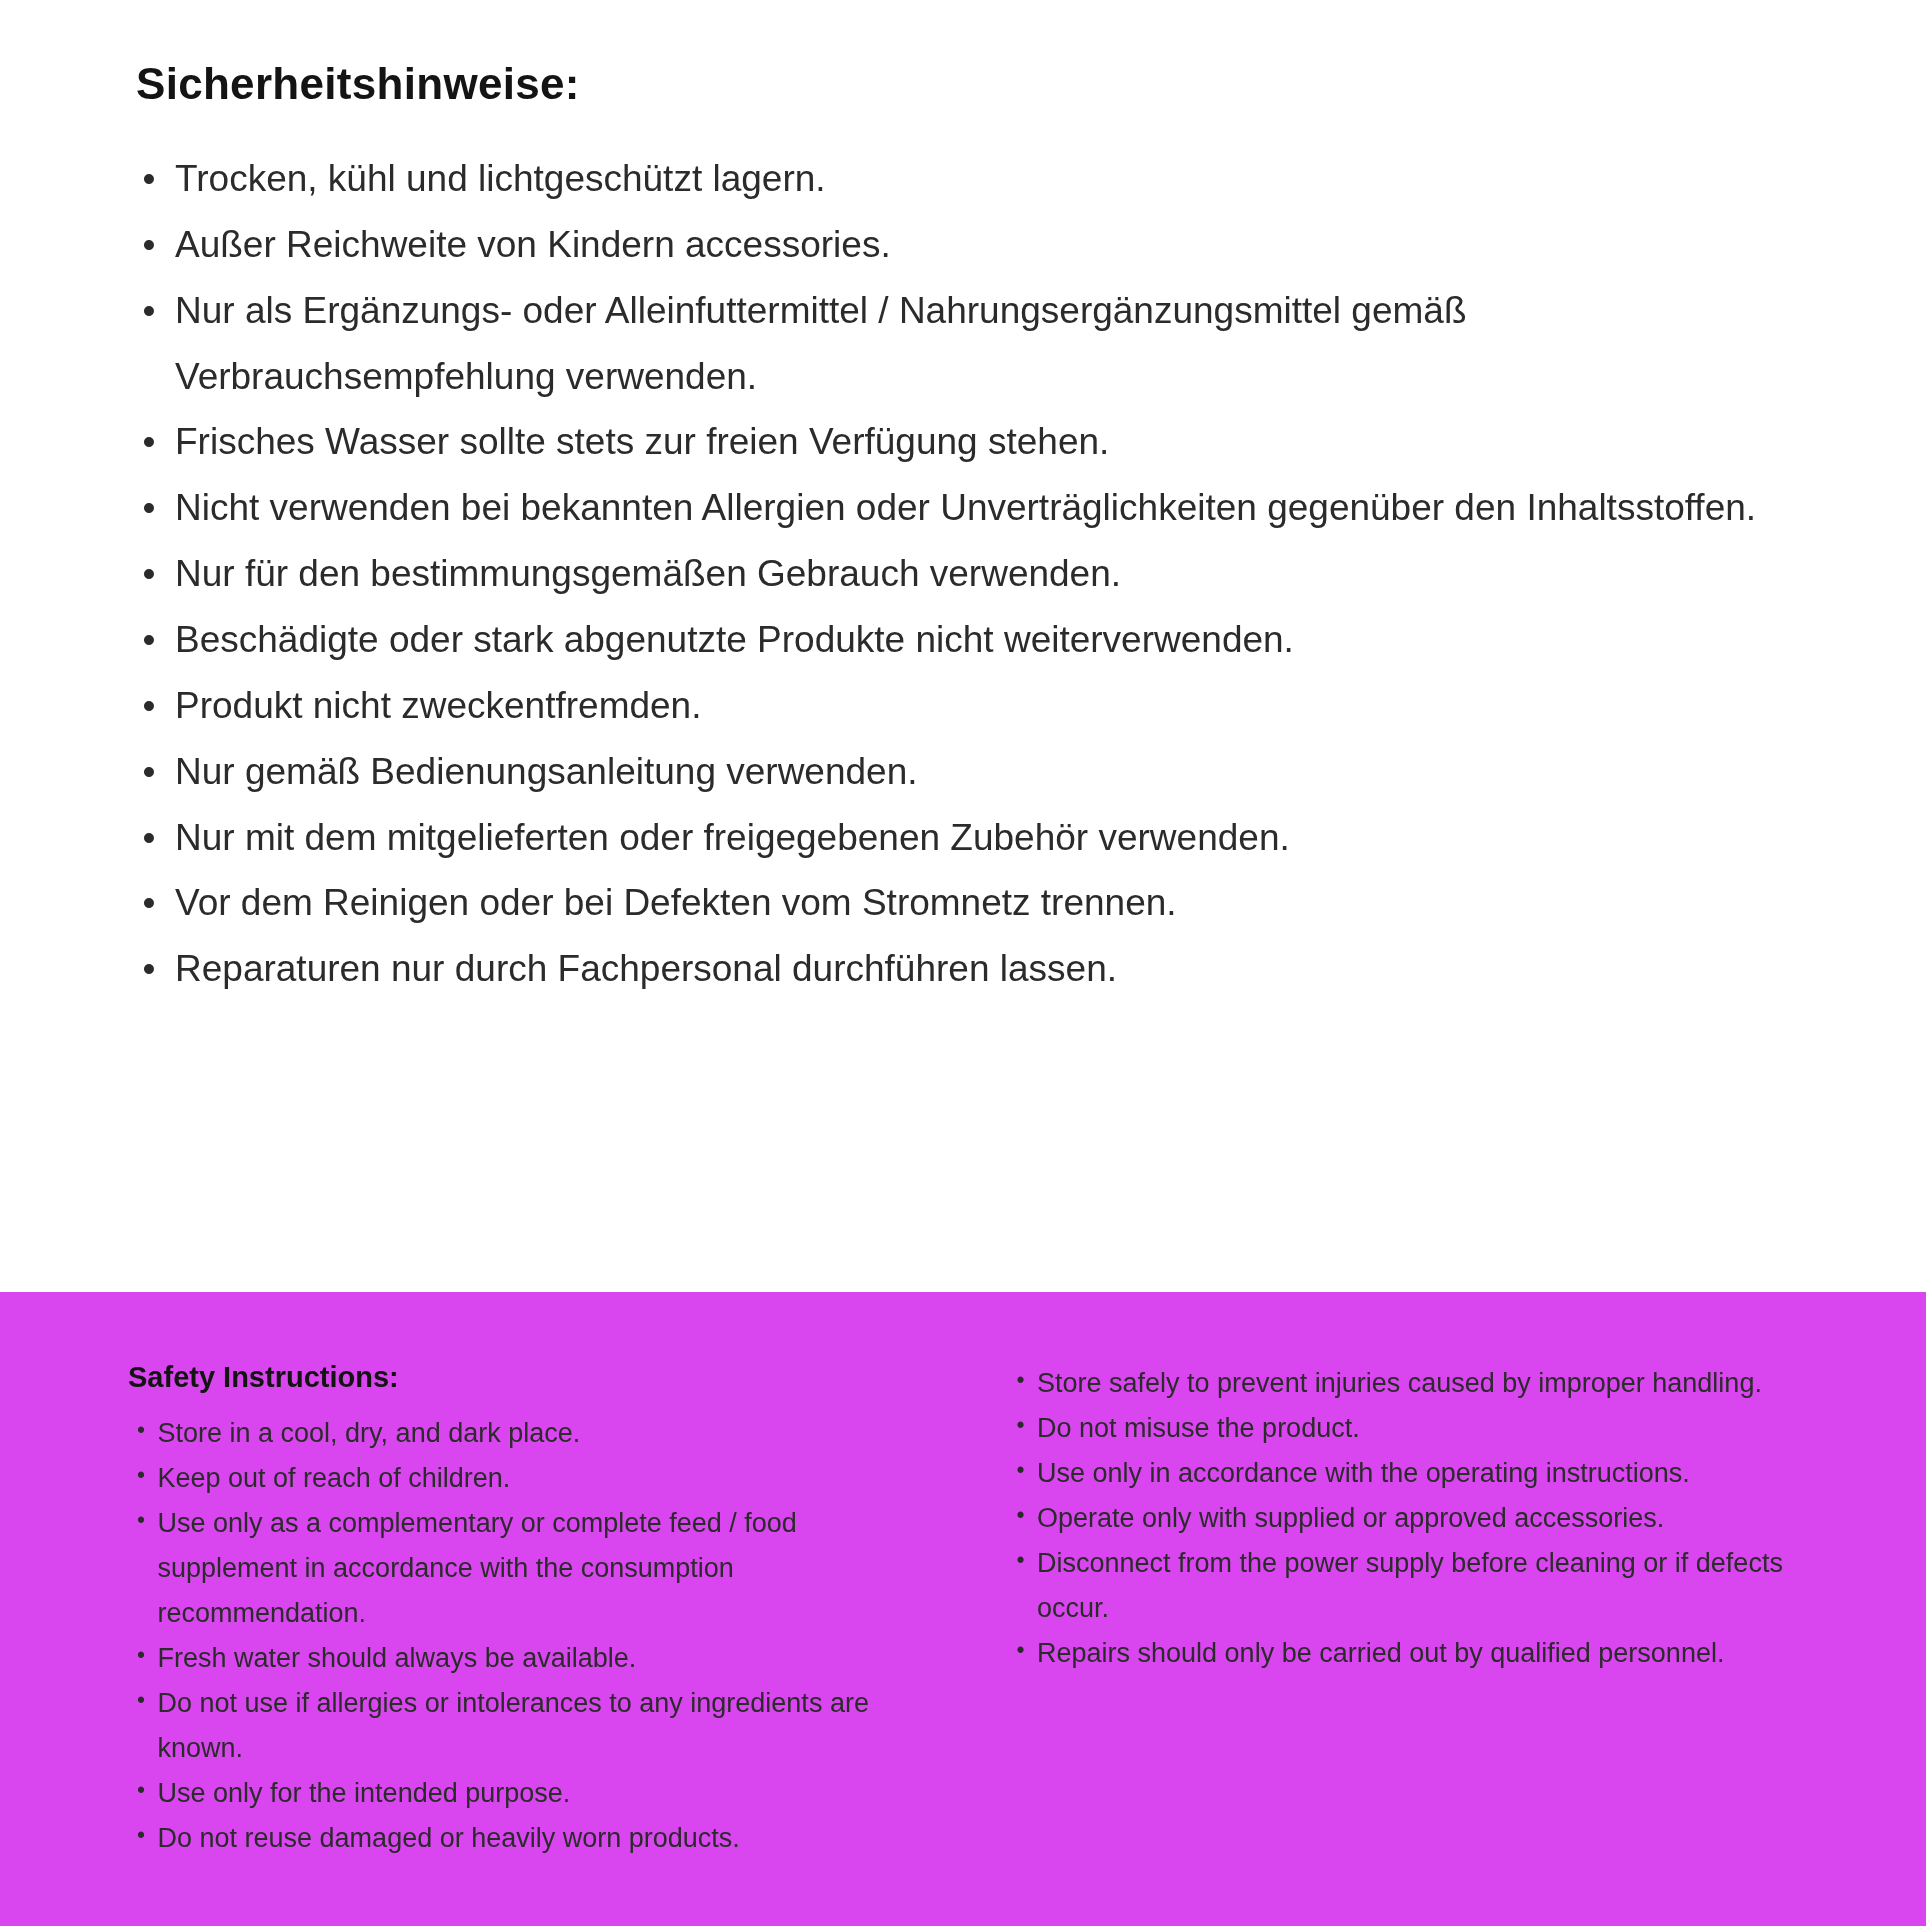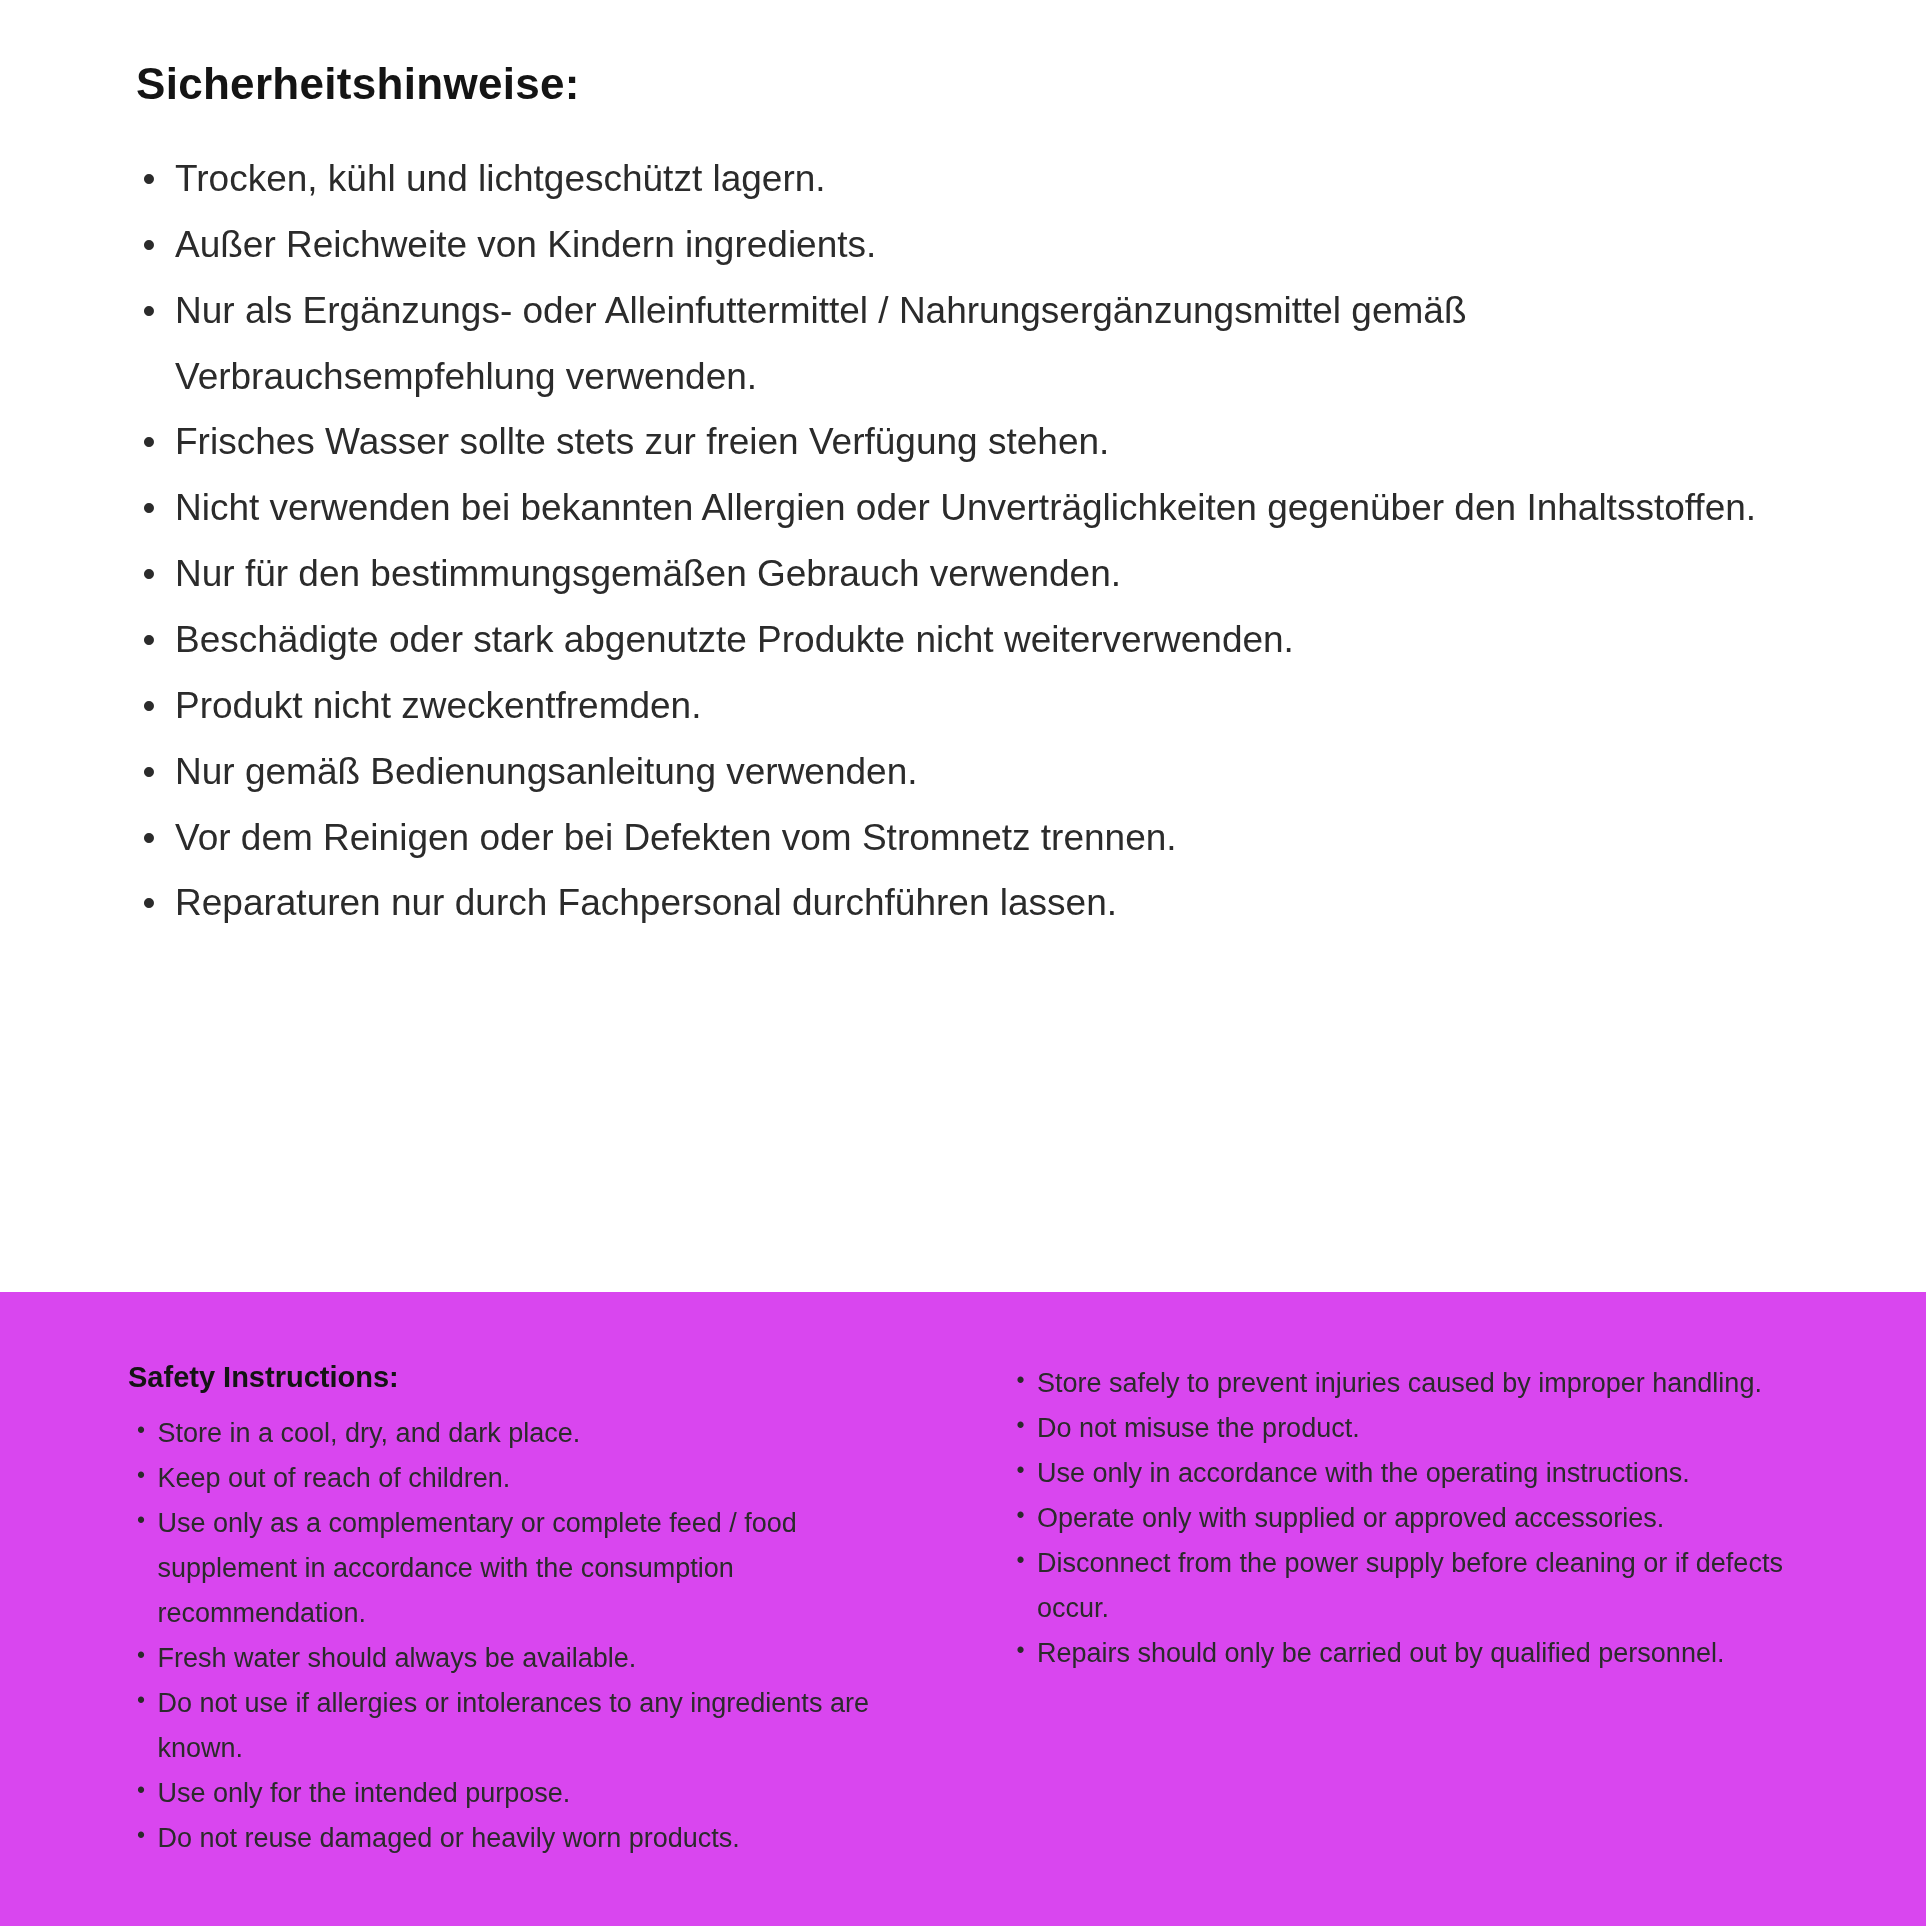--- a/index.html
+++ b/index.html
@@ -90,28 +90,29 @@
 </style>
 </head>
 <body>
 
 <div class="page">
 
   <section class="german-section">
     <h1 class="german-title">Sicherheitshinweise:</h1>
     <ul class="german-list">
       <li>Trocken, kühl und lichtgeschützt lagern.</li>
-      <li>Außer Reichweite von Kindern ingredients.</li>
+      <li>Außer Reichweite von Kindern accessories.</li>
       <li>Nur als Ergänzungs- oder Alleinfuttermittel / Nahrungsergänzungsmittel gemäß Verbrauchsempfehlung verwenden.</li>
       <li>Frisches Wasser sollte stets zur freien Verfügung stehen.</li>
       <li>Nicht verwenden bei bekannten Allergien oder Unverträglichkeiten gegenüber den Inhaltsstoffen.</li>
       <li>Nur für den bestimmungsgemäßen Gebrauch verwenden.</li>
       <li>Beschädigte oder stark abgenutzte Produkte nicht weiterverwenden.</li>
       <li>Produkt nicht zweckentfremden.</li>
       <li>Nur gemäß Bedienungsanleitung verwenden.</li>
+      <li>Nur mit dem mitgelieferten oder freigegebenen Zubehör verwenden.</li>
       <li>Vor dem Reinigen oder bei Defekten vom Stromnetz trennen.</li>
       <li>Reparaturen nur durch Fachpersonal durchführen lassen.</li>
     </ul>
   </section>
 
   <section class="english-section">
 
     <div class="english-col left">
       <h2 class="english-title">Safety Instructions:</h2>
       <ul class="english-list">

